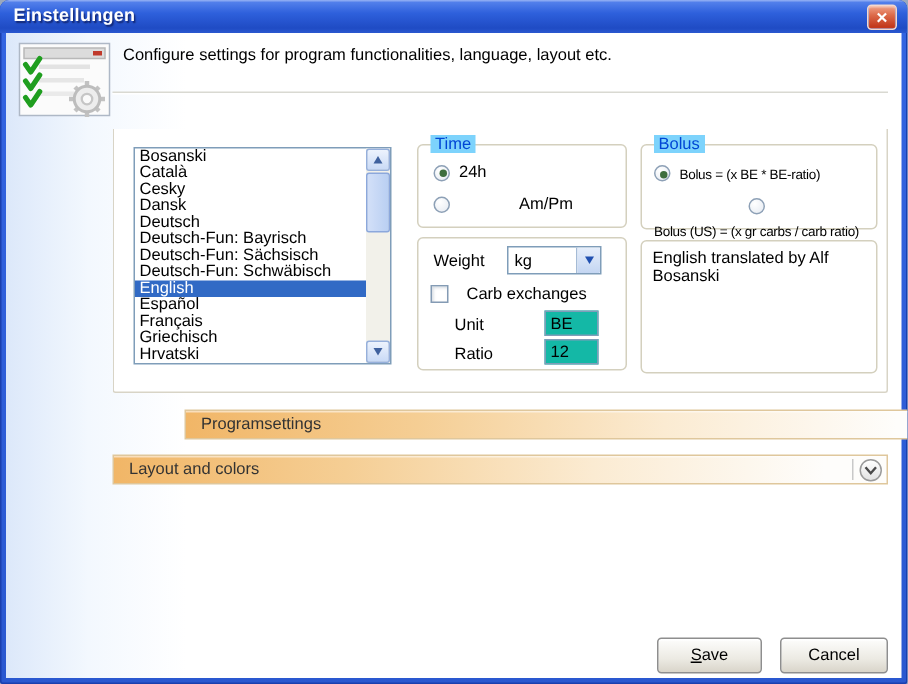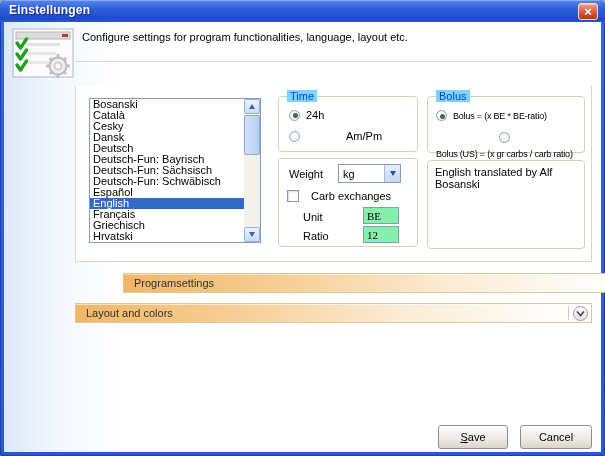--- a/index.html
+++ b/index.html
@@ -86,21 +86,21 @@
              background:linear-gradient(180deg,#E6EEFB 0%,#C4D6F2 100%);
              display:flex;align-items:center;justify-content:center;}
   .combo-arrow{width:0;height:0;border-left:3.5px solid transparent;border-right:3.5px solid transparent;
                border-top:5px solid #2050B0;}
   .check-row{position:absolute;left:8px;top:31px;display:flex;align-items:center;gap:12px;}
   .checkbox{width:12px;height:12px;border:1px solid #849BB4;background:#fff;flex:0 0 auto;
             box-shadow:inset 1px 1px 2px rgba(90,110,140,.25);}
   .check-label{font-size:11px;color:#000;white-space:nowrap;}
   .f-label{position:absolute;left:24px;font-size:11px;color:#000;}
   .txt{position:absolute;left:84px;width:36px;height:17px;border:1px solid #7F9DB9;
-       font-family:Liberation Serif, serif;font-size:11px;padding:0 0 0 3px;margin:0;background:#86efac;color:#000;}
+       font-family:Liberation Sans, sans-serif;font-size:11px;padding:0 0 0 3px;margin:0;background:#14b8a6;color:#000;}
   
   .trans-box{position:absolute;left:351px;top:74px;width:158px;height:89px;border:1px solid #D4D0BE;
              border-radius:4px;background:#fff;padding:5px 7px;font-size:11px;color:#000;}
   
   .xp-btn{position:absolute;top:425px;height:24px;border:1px solid #8E8E8E;border-radius:3px;
           background:linear-gradient(180deg,#FDFDFC 0%,#ECEAE3 60%,#D9D5CA 100%);
           font-family:"Liberation Sans",sans-serif;font-size:11px;color:#000;cursor:default;
           box-shadow:inset 0 1px 0 #fff;padding:0;}
   .btn-save{left:438px;width:70px;}
   .btn-cancel{left:520px;width:72px;}
@@ -152,22 +152,22 @@
     <div class="listbox">
       <div class="list-items" id="language-list">
           <div class="list-item">Bosanski</div>
           <div class="list-item">Català</div>
           <div class="list-item">Cesky</div>
           <div class="list-item">Dansk</div>
           <div class="list-item">Deutsch</div>
           <div class="list-item">Deutsch-Fun: Bayrisch</div>
           <div class="list-item">Deutsch-Fun: Sächsisch</div>
           <div class="list-item">Deutsch-Fun: Schwäbisch</div>
+          <div class="list-item selected">English</div>
           <div class="list-item">Español</div>
-          <div class="list-item selected">English</div>
           <div class="list-item">Français</div>
           <div class="list-item">Griechisch</div>
           <div class="list-item">Hrvatski</div>
         </div>
       <div class="scrollbar">
         <div class="sb-btn sb-up">
           <span class="tri-up"></span>
         </div>
         <div class="sb-thumb"></div>
         <div class="sb-btn sb-down">

